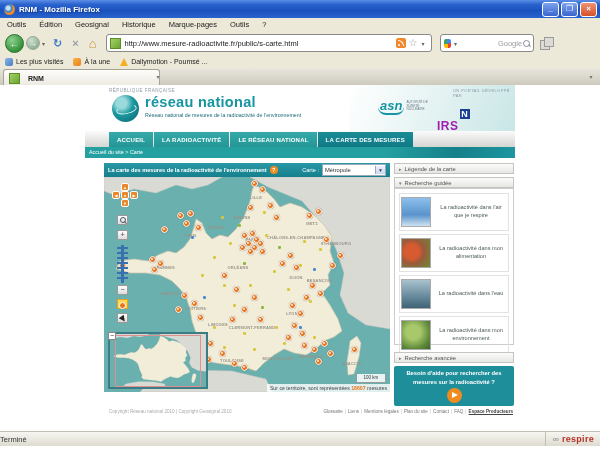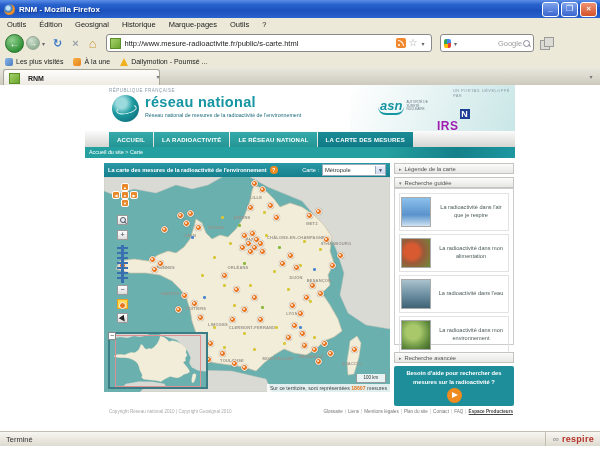--- a/index.html
+++ b/index.html
@@ -61,21 +61,21 @@
   #tab-active{position:absolute;left:3px;top:1px;width:145px;height:16px;
     background:linear-gradient(180deg,#fdfdfb,#ece9e0);border:1px solid #a8a494;border-bottom:none;
     border-radius:3px 3px 0 0;display:flex;align-items:center;padding:0 5px;gap:4px;}
   #tab-active .lbl{font-size:7px;font-weight:bold;color:#222;}
   .tabbar-btn{position:absolute;top:4px;width:12px;height:10px;text-align:center;font-size:6px;color:#777;
     line-height:10px;}
   
   #statusbar{position:absolute;left:0;top:431px;width:600px;height:14px;
     background:linear-gradient(180deg,#f7f6f1,#dedbd0);border-top:1px solid #c2bfb2;
     display:flex;align-items:center;}
-  #status-text{font-size:7.5px;color:#333;padding-left:6px;flex:1;}
+  #status-text{font-size:7.5px;color:#333;flex:1;}
   #zotero-zone{display:flex;align-items:center;border-left:1px solid #c2bfb2;height:100%;padding:0 6px;gap:3px;}
   .inf-ico{color:#a0a0a0;font-size:9px;font-weight:bold;}
   #zotero-label{color:#b5332a;font-weight:bold;font-size:9px;letter-spacing:.3px;}
   
   #viewport{position:absolute;left:0;top:85px;width:600px;height:346px;background:#fff;overflow:hidden;}
   #page{position:absolute;left:85px;top:0;width:430px;height:334px;background:#fff;}
   .hdr-deco{position:absolute;right:0;top:0;width:165px;height:46px;
     background:linear-gradient(115deg,#ffffff 0%,#e8f4f4 45%,#c9e6e6 100%);}
   #republique{position:absolute;left:24px;top:3px;font-size:4.5px;color:#8a9aa8;letter-spacing:.5px;}
   #globe{position:absolute;left:27px;top:10px;width:27px;height:27px;border-radius:50%;

